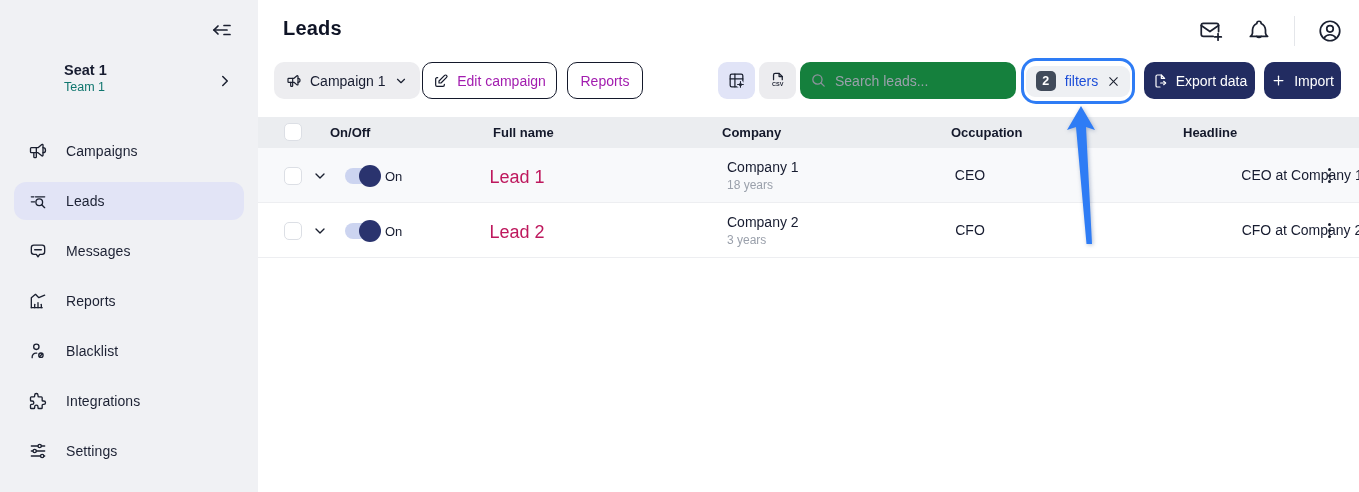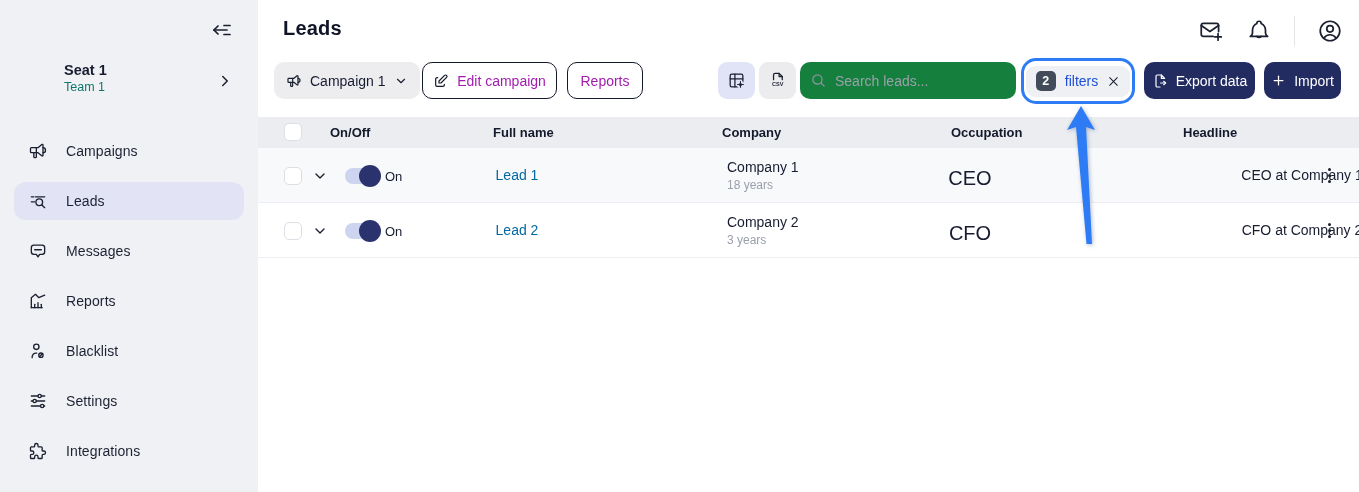--- a/index.html
+++ b/index.html
@@ -70,25 +70,25 @@
 
   .trow { position:relative; height:55px; background:#fff; border-bottom:1px solid #edeef1; }
   .trow.alt { background:#f8f9fb; }
   .rcheck { position:absolute; left:26px; top:19px; }
   .checkbox { width:18px; height:18px; background:#fff; border:1.5px solid #dcdfe5; border-radius:5px; cursor:pointer; }
   .rexpand { position:absolute; left:54px; top:20px; width:16px; height:16px; cursor:pointer; }
   .rtoggle { position:absolute; left:87px; top:20px; display:flex; align-items:flex-end; cursor:pointer; }
   .track { width:34px; height:16px; background:#ccd4f0; border-radius:8px; position:relative; }
   .knob { position:absolute; right:-2px; top:-3px; width:22px; height:22px; background:#2a336e; border-radius:50%; }
   .toggle-label { font-size:13px; color:#171c30; margin-left:6px; }
-  .c-fullname { position:absolute; left:159px; top:19px; width:200px; text-align:center; font-size:14px; color:#0369a1; }
+  .c-fullname { position:absolute; left:159px; top:19px; width:200px; text-align:center; font-size:18px; color:#be185d; }
   .c-company { position:absolute; left:469px; top:11px; }
   .company-name { font-size:14px; color:#171c30; }
   .company-sub { font-size:12px; color:#9aa0ab; margin-top:3px; }
-  .c-occupation { position:absolute; left:612px; top:19px; width:200px; text-align:center; font-size:20px; color:#171c30; }
+  .c-occupation { position:absolute; left:612px; top:19px; width:200px; text-align:center; font-size:14px; color:#171c30; }
   .c-headline { position:absolute; left:944px; top:19px; width:200px; text-align:center; font-size:14px; color:#171c30; }
   .c-kebab { position:absolute; left:1064px; top:17px; width:14px; height:20px; cursor:pointer; display:flex; flex-direction:column; align-items:center; justify-content:center; }
   .c-kebab span { width:3px; height:3px; border-radius:50%; background:#1b2030; margin:1.5px 0; }
 
   
   .anno-arrow { position:absolute; left:797px; top:104px; width:52px; height:150px; pointer-events:none; filter:drop-shadow(1px 1px 2px rgba(30,60,120,.35)); }
 </style>
 </head>
 <body>
 
@@ -160,44 +160,44 @@
       <div class="nav-item">
         <span class="nicon">
           <svg viewBox="0 0 24 24" fill="none" stroke="#1b2030" stroke-width="1.6" stroke-linecap="round" stroke-linejoin="round">
               <circle cx="10" cy="7" r="3.2"></circle>
               <path d="M5 20v-1a4.5 4.5 0 0 1 4.5-4.5h1"></path>
               <circle cx="15.5" cy="17" r="2.6"></circle>
               <path d="M13.7 18.8l3.6-3.6"></path>
             </svg>
         </span>
         <span class="nlabel">Blacklist</span>
+      </div>
+      <div class="nav-item">
+        <span class="nicon">
+          <svg viewBox="0 0 24 24" fill="none" stroke="#1b2030" stroke-width="1.6" stroke-linecap="round" stroke-linejoin="round">
+              <path d="M4 7h3a1 1 0 0 0 1-1V5a2 2 0 0 1 4 0v1a1 1 0 0 0 1 1h3a1 1 0 0 1 1 1v3a1 1 0 0 0 1 1h1a2 2 0 0 1 0 4h-1a1 1 0 0 0-1 1v3a1 1 0 0 1-1 1h-3a1 1 0 0 1-1-1v-1a2 2 0 0 0-4 0v1a1 1 0 0 1-1 1H4a1 1 0 0 1-1-1v-3a1 1 0 0 1 1-1h1a2 2 0 0 0 0-4H4a1 1 0 0 1-1-1V8a1 1 0 0 1 1-1"></path>
+            </svg>
+        </span>
+        <span class="nlabel">Integrations</span>
       </div>
       <div class="nav-item">
         <span class="nicon">
           <svg viewBox="0 0 24 24" fill="none" stroke="#1b2030" stroke-width="1.6" stroke-linecap="round" stroke-linejoin="round">
               <path d="M4 6h8"></path>
               <path d="M16 6h4"></path>
               <circle cx="14" cy="6" r="2"></circle>
               <path d="M4 12h2"></path>
               <path d="M10 12h10"></path>
               <circle cx="8" cy="12" r="2"></circle>
               <path d="M4 18h11"></path>
               <path d="M19 18h1"></path>
               <circle cx="17" cy="18" r="2"></circle>
             </svg>
         </span>
         <span class="nlabel">Settings</span>
-      </div>
-      <div class="nav-item">
-        <span class="nicon">
-          <svg viewBox="0 0 24 24" fill="none" stroke="#1b2030" stroke-width="1.6" stroke-linecap="round" stroke-linejoin="round">
-              <path d="M4 7h3a1 1 0 0 0 1-1V5a2 2 0 0 1 4 0v1a1 1 0 0 0 1 1h3a1 1 0 0 1 1 1v3a1 1 0 0 0 1 1h1a2 2 0 0 1 0 4h-1a1 1 0 0 0-1 1v3a1 1 0 0 1-1 1h-3a1 1 0 0 1-1-1v-1a2 2 0 0 0-4 0v1a1 1 0 0 1-1 1H4a1 1 0 0 1-1-1v-3a1 1 0 0 1 1-1h1a2 2 0 0 0 0-4H4a1 1 0 0 1-1-1V8a1 1 0 0 1 1-1"></path>
-            </svg>
-        </span>
-        <span class="nlabel">Integrations</span>
       </div>
     </div>
   </div>
 
   <div class="main">
     <div class="page-title">Leads</div>
 
     <div class="topicons">
       <div class="topicon">
         <svg viewBox="0 0 24 24" fill="none" stroke="#1b2030" stroke-width="1.6" stroke-linecap="round" stroke-linejoin="round">

